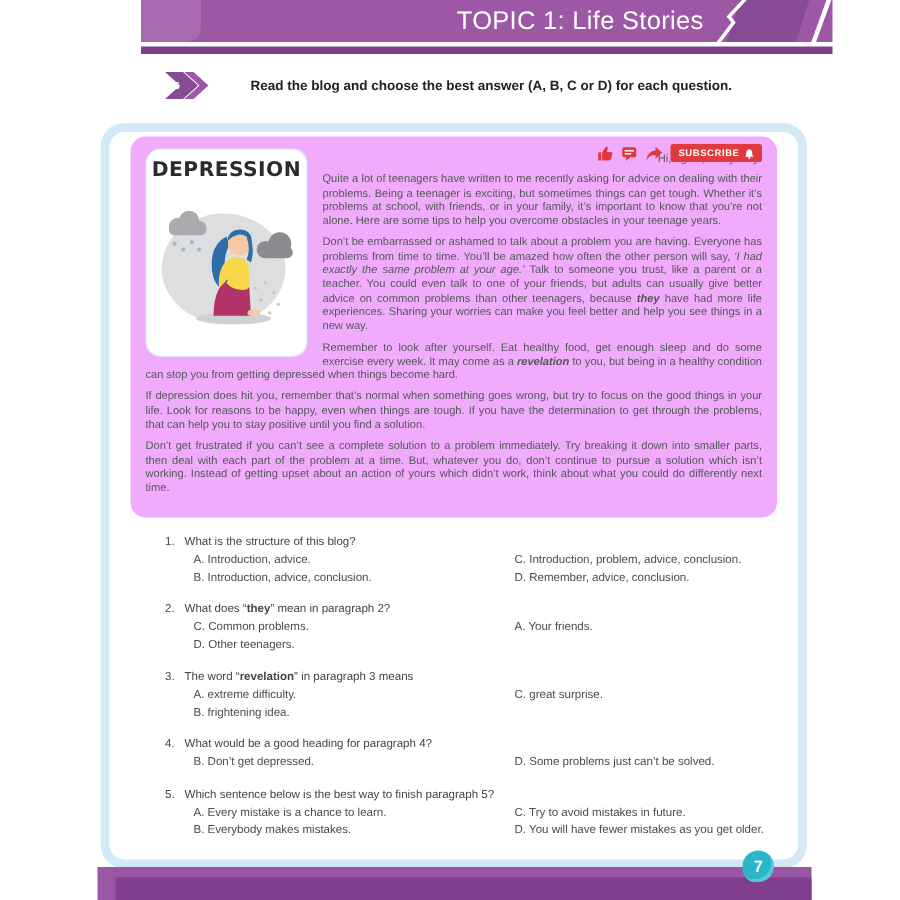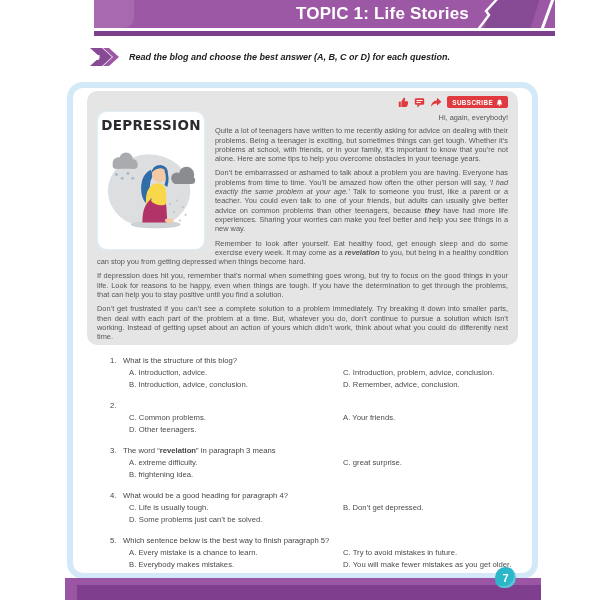--- a/index.html
+++ b/index.html
@@ -9,35 +9,35 @@
     -webkit-font-smoothing:antialiased;
   }
   
   .header-bar{position:absolute;left:94px;top:0;width:461px;height:28px;background:#9d58a5;}
   .header-tab{position:absolute;left:0;top:0;width:40px;height:28px;background:#a969b1;border-radius:0 0 10px 0;}
   .header-dark{position:absolute;right:20px;top:0;width:46px;height:28px;background:#874a94;transform:skewX(-18deg);}
   .header-zig{position:absolute;right:52px;top:-3px;}
   .header-endline{position:absolute;right:7px;top:-5px;width:2.5px;height:38px;background:#ffffff;transform:rotate(20deg);}
   .header-title{
     position:absolute;right:86px;top:0;height:28px;line-height:28px;
-    color:#ffffff;font-size:17px;font-weight:bold;letter-spacing:.2px;white-space:nowrap;
+    color:#ffffff;font-size:17px;font-weight:normal;letter-spacing:.2px;white-space:nowrap;
   }
   .header-underline{position:absolute;left:94px;top:31px;width:461px;height:5px;background:#7c3f8c;}
   
-  .instruction{position:absolute;left:88px;top:46px;display:flex;align-items:center;gap:3px;font-style:italic;}
+  .instruction{position:absolute;left:108px;top:46px;display:flex;align-items:center;gap:21px;}
   .instruction-text{font-size:9px;font-weight:bold;color:#232023;}
   
   .sheet{
     position:absolute;left:67px;top:82px;width:471px;height:497px;background:#ffffff;
     border:6px solid #d3e9f7;border-radius:16px;box-sizing:border-box;
   }
   
   .blog{
-    position:absolute;left:14px;top:3px;width:431px;height:254px;background:#e5e5e5;
-    border-radius:10px;padding:20px 10px;box-sizing:border-box;color:#55565a;
+    position:absolute;left:14px;top:3px;width:431px;height:254px;background:#f0abfc;
+    border-radius:10px;padding:8px 10px;box-sizing:border-box;color:#55565a;
   }
   .blog p{margin:0 0 5px;font-size:7.4px;line-height:9.3px;text-align:justify;}
   .blog p.greeting{margin:2px 0 4px;text-align:right;}
   .blog .quote{font-style:italic;}
   .blog .emph{font-weight:bold;font-style:italic;}
   .card{
     float:left;width:108px;height:139px;margin:0 10px 5px 0;background:#ffffff;
     border:1.5px solid #ddeffb;border-radius:10px;text-align:center;padding-top:5px;box-sizing:border-box;
   }
   .card-title{font-size:13.5px;font-weight:bold;letter-spacing:.3px;color:#2b2a2e;font-family:"DejaVu Sans",sans-serif;}
@@ -182,20 +182,21 @@
         <div class="option"><span>A.</span> <span>Introduction, advice.</span></div>
         <div class="option"><span>C.</span> <span>Introduction, problem, advice, conclusion.</span></div>
         <div class="option"><span>B.</span> <span>Introduction, advice, conclusion.</span></div>
         <div class="option"><span>D.</span> <span>Remember, advice, conclusion.</span></div>
       </div>
     </div>
 
     <div class="question">
       <div class="q-line">
         <span class="q-num">2.</span>
+        <span class="q-text"><span>What does “</span><b>they</b><span>” mean in paragraph 2?</span></span>
       </div>
       <div class="options">
         <div class="option"><span>C.</span> <span>Common problems.</span></div>
         <div class="option"><span>A.</span> <span>Your friends.</span></div>
         <div class="option"><span>D.</span> <span>Other teenagers.</span></div>
       </div>
     </div>
 
     <div class="question">
       <div class="q-line">
@@ -208,36 +209,35 @@
         <div class="option"><span>B.</span> <span>frightening idea.</span></div>
       </div>
     </div>
 
     <div class="question">
       <div class="q-line">
         <span class="q-num">4.</span>
         <span class="q-text"><span>What would be a good heading for paragraph 4?</span><b></b><span></span></span>
       </div>
       <div class="options">
-        <div class="option"><span>C.</span> <span>Life is usually tough.</span></div>
         <div class="option"><span>B.</span> <span>Don’t get depressed.</span></div>
         <div class="option"><span>D.</span> <span>Some problems just can’t be solved.</span></div>
       </div>
     </div>
 
     <div class="question">
       <div class="q-line">
         <span class="q-num">5.</span>
         <span class="q-text"><span>Which sentence below is the best way to finish paragraph 5?</span><b></b><span></span></span>
       </div>
       <div class="options">
         <div class="option"><span>A.</span> <span>Every mistake is a chance to learn.</span></div>
         <div class="option"><span>C.</span> <span>Try to avoid mistakes in future.</span></div>
         <div class="option"><span>B.</span> <span>Everybody makes mistakes.</span></div>
-        <div class="option"><span>D.</span> <span>You will make fewer mistakes as you get older.</span></div>
+        <div class="option"><span>D.</span> <span>You will have fewer mistakes as you get older.</span></div>
       </div>
     </div>
 
   </div>
 </div>
 
 <div class="footer">
   <div class="footer-inner"></div>
 </div>
 <svg class="badge-curve" width="46" height="34" viewBox="0 0 46 34">

